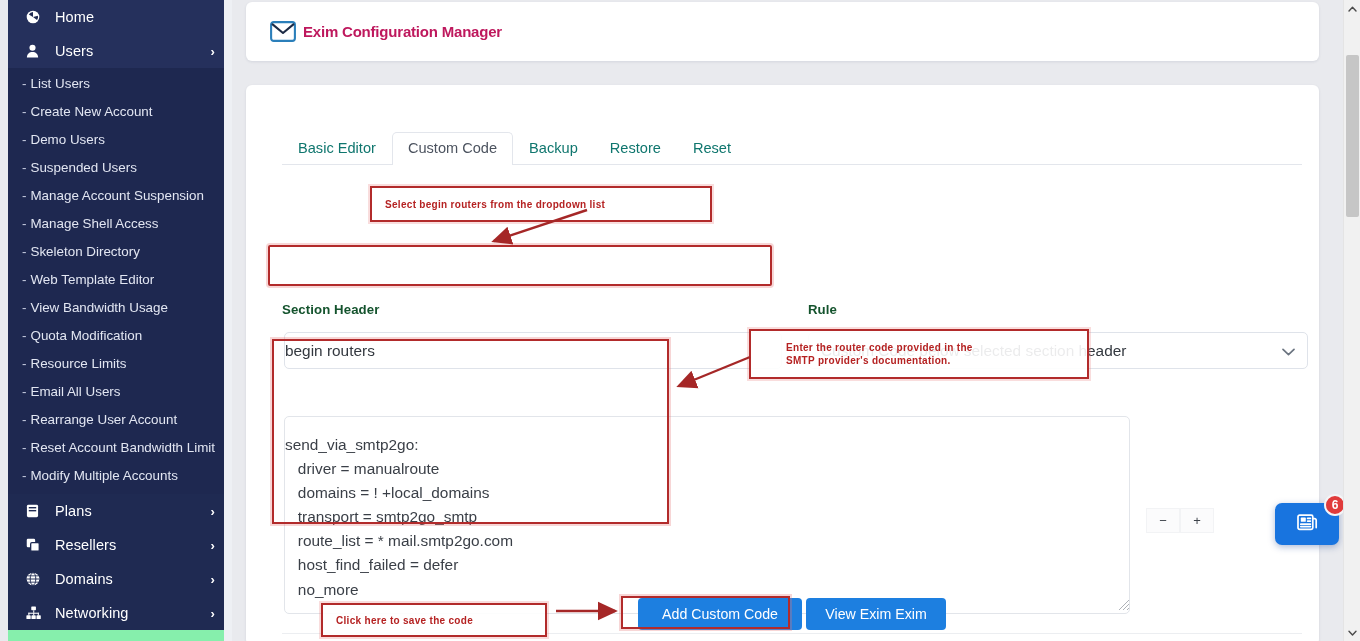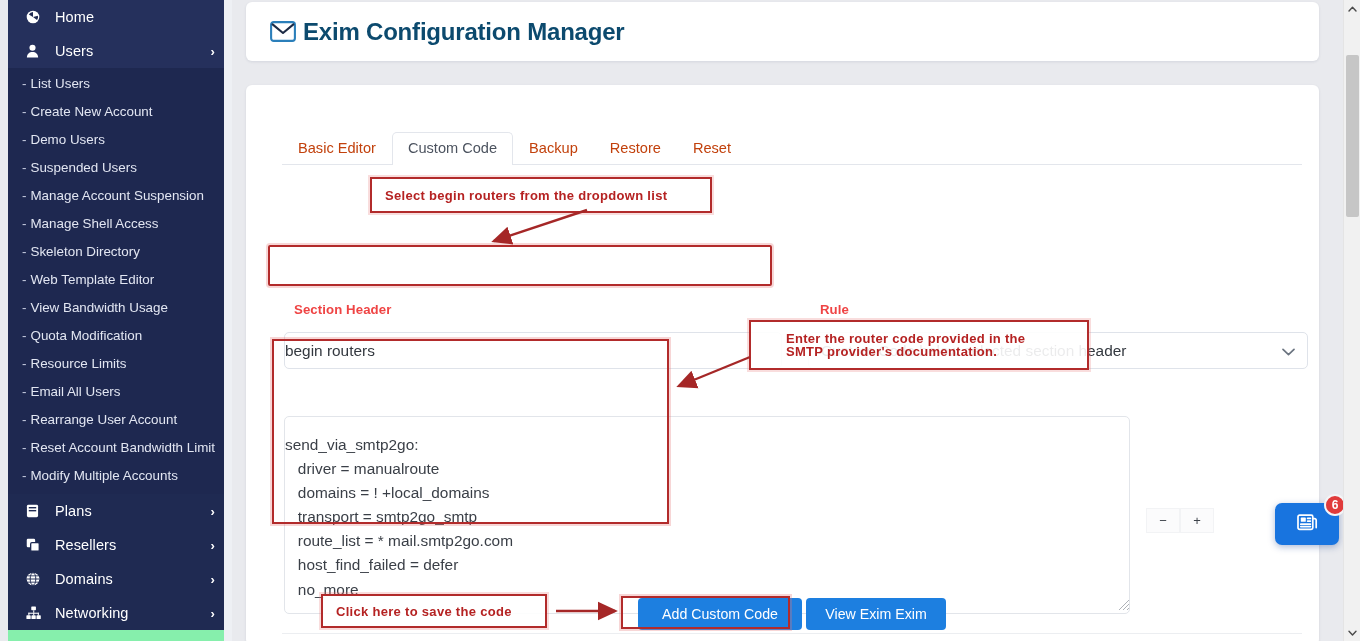--- a/index.html
+++ b/index.html
@@ -73,63 +73,62 @@
     border-radius: 6px;
     box-shadow: 0 1px 3px rgba(30,40,80,.10);
   }
   #header-card {
     position: absolute; left: 14px; top: 2px;
     width: 1073px; height: 59px;
     display: flex; align-items: center;
     padding-left: 24px;
   }
   #header-title {
-    font-size: 24px; font-weight: 700; color: #0c4a6e;
+    font-size: 15px; font-weight: 700; color: #be185d;
     letter-spacing: -.2px;
   }
   #mail-icon { margin-right: 7px; display: inline-flex; align-items: center; }
 
   #body-card {
     position: absolute; left: 14px; top: 85px;
     width: 1073px; height: 560px;
     padding: 0;
   }
 
   
   #tabs {
     position: absolute; left: 36px; top: 44px;
     width: 1020px;
     border-bottom: 1px solid #e3e6ec;
     display: flex; align-items: flex-end;
     height: 36px;
   }
   .tab {
     font-size: 14.6px;
-    color: #c2410c;
+    color: #0f766e;
     padding: 7px 15px 9px 15px;
     cursor: pointer;
     border: 1px solid transparent;
     border-bottom: none;
     position: relative;
     top: 1px;
     white-space: nowrap;
   }
   .tab.active {
     color: #4c535f;
     background: #ffffff;
     border-color: #e3e6ec;
     border-top-left-radius: 5px;
     border-top-right-radius: 5px;
   }
 
   
   .field-label {
-    font-size: 13.2px; font-weight: 700; color: #ef4444;
+    font-size: 13.2px; font-weight: 700; color: #14532d;
     letter-spacing: .1px;
-    margin-left: 12px;
   }
   #lbl-section { position: absolute; left: 36px; top: 217px; }
   #lbl-rule   { position: absolute; left: 562px; top: 217px; }
 
   #section-input {
     position: absolute; left: 38px; top: 247px;
     width: 498px; height: 37px;
     border: 1px solid #dfe3ea; border-radius: 5px;
     background: #fff;
     font-size: 15.4px; color: #33383f;
@@ -210,26 +209,27 @@
   #btn-view { left: 560px; top: 513px; width: 140px; }
 
   
   .anno-box {
     position: absolute;
     border: 2px solid #b22b2b;
     background: rgba(255,255,255,0.9);
     color: #b52222;
     font-family: "Liberation Sans", sans-serif;
     font-weight: 700;
-    font-size: 13px;
+    font-size: 10px;
     letter-spacing: .3px;
     line-height: 13px;
     display: flex; align-items: center;
     padding-left: 13px;
     box-shadow: 0 0 0 2px rgba(230,120,120,.25);
+    margin-top: 9px;
   }
   #anno-1 { left: 370px; top: 177px; width: 342px; height: 36px; }
   #anno-2 { left: 749px; top: 320px; width: 340px; height: 50px; padding-left: 35px; }
   #anno-3 { left: 321px; top: 594px; width: 226px; height: 34px; }
 
   .hl-box {
     position: absolute;
     border: 2px solid #b22b2b;
     box-shadow: 0 0 0 2px rgba(230,120,120,.3);
     pointer-events: none;

